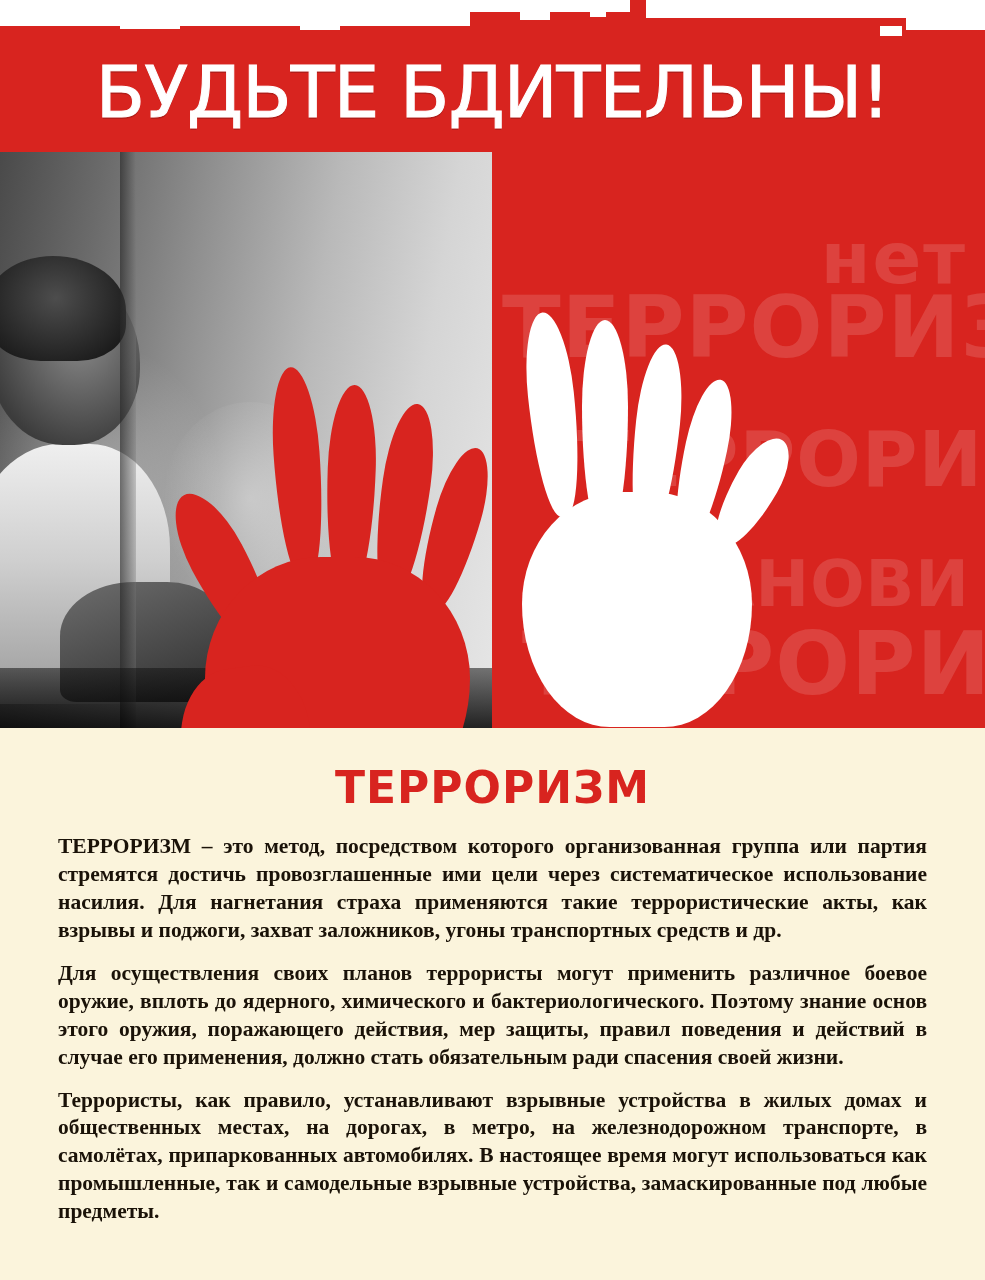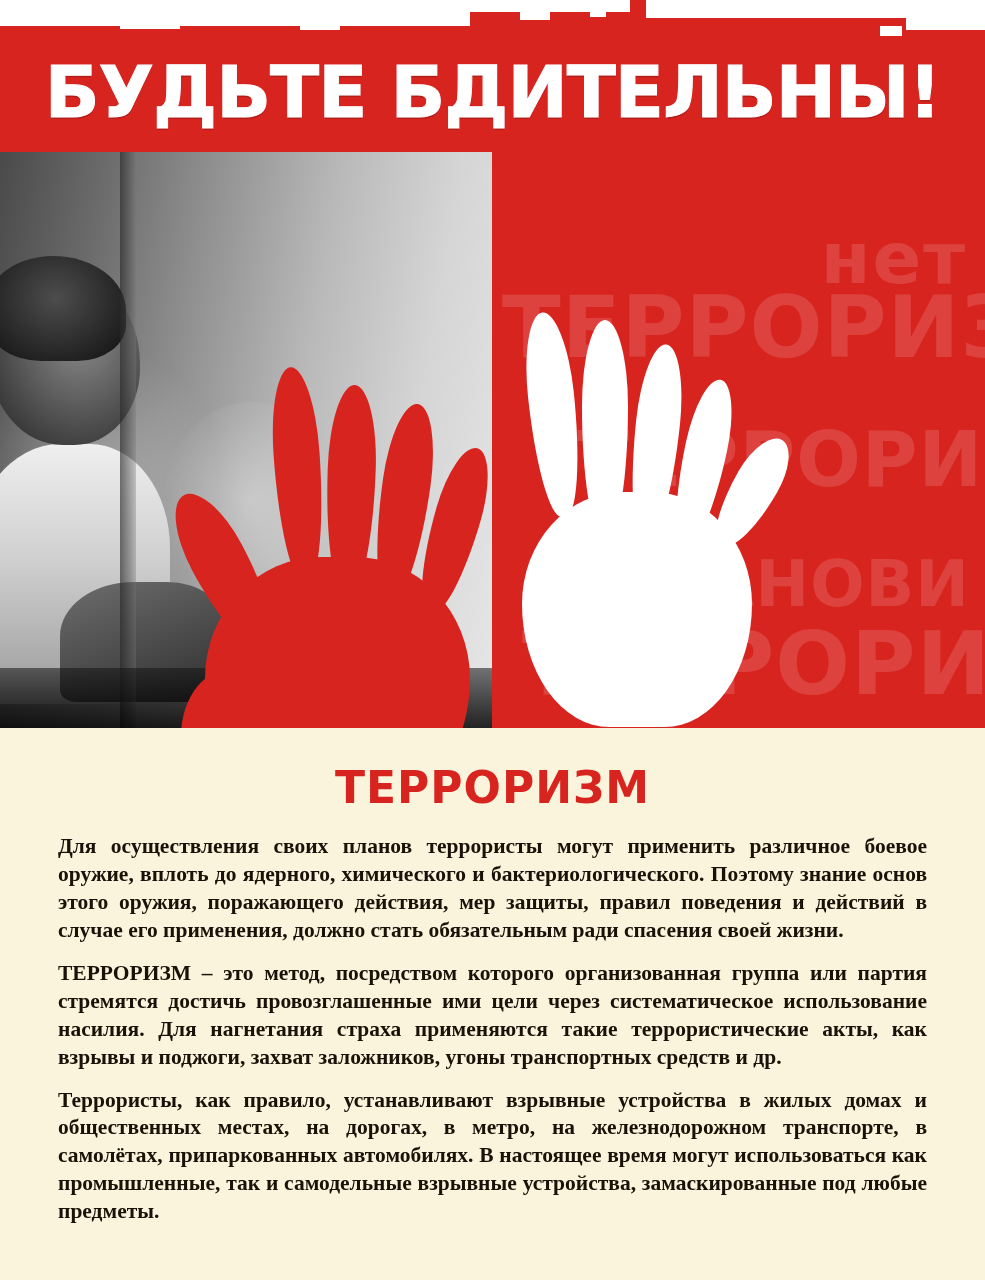--- a/index.html
+++ b/index.html
@@ -39,21 +39,21 @@
   .splat.i { left: 120px; top: 24px; width: 60px; height: 5px; }
 
   .banner-title {
     position: absolute;
     left: 0;
     top: 56px;
     width: 985px;
     text-align: center;
     color: #ffffff;
     font-family: "DejaVu Sans", sans-serif;
-    font-weight: bold;
+    font-weight: normal;
     font-size: 72px;
     letter-spacing: -1px;
     line-height: 1;
     text-shadow: 0 2px 0 rgba(0,0,0,0.18);
     -webkit-text-stroke: 1px #ffffff;
   }
 
   
   .hero {
     position: relative;
@@ -242,17 +242,17 @@
     <div class="finger" style="left:142px; top:32px;  width:44px;  height:196px; background:#ffffff; transform:rotate(6deg);"></div>
     <div class="finger" style="left:190px; top:66px;  width:42px;  height:170px; background:#ffffff; transform:rotate(12deg);"></div>
     <div class="finger" style="left:238px; top:120px; width:44px;  height:120px; background:#ffffff; transform:rotate(30deg);"></div>
     <div class="palm" style="left:30px;  top:180px; width:230px; height:235px; background:#ffffff;"></div>
   </div>
 </div>
 
 <div class="content">
   <div class="content-inner">
     <h1 class="doc-title">ТЕРРОРИЗМ</h1>
+    <p class="para">ТЕРРОРИЗМ – это метод, посредством которого организованная группа или партия стремятся достичь провозглашенные ими цели через систематическое использование насилия. Для нагнетания страха применяются такие террористические акты, как взрывы и поджоги, захват заложников, угоны транспортных средств и др.</p>
     <p class="para">Для осуществления своих планов террористы могут применить различное боевое оружие, вплоть до ядерного, химического и бактериологического. Поэтому знание основ этого оружия, поражающего действия, мер защиты, правил поведения и действий в случае его применения, должно стать обязательным ради спасения своей жизни.</p>
-    <p class="para">ТЕРРОРИЗМ – это метод, посредством которого организованная группа или партия стремятся достичь провозглашенные ими цели через систематическое использование насилия. Для нагнетания страха применяются такие террористические акты, как взрывы и поджоги, захват заложников, угоны транспортных средств и др.</p>
     <p class="para">Террористы, как правило, устанавливают взрывные устройства в жилых домах и общественных местах, на дорогах, в метро, на железнодорожном транспорте, в самолётах, припаркованных автомобилях. В настоящее время могут использоваться как промышленные, так и самодельные взрывные устройства, замаскированные под любые предметы.</p>
   </div>
 </div>
 
 </body></html>

